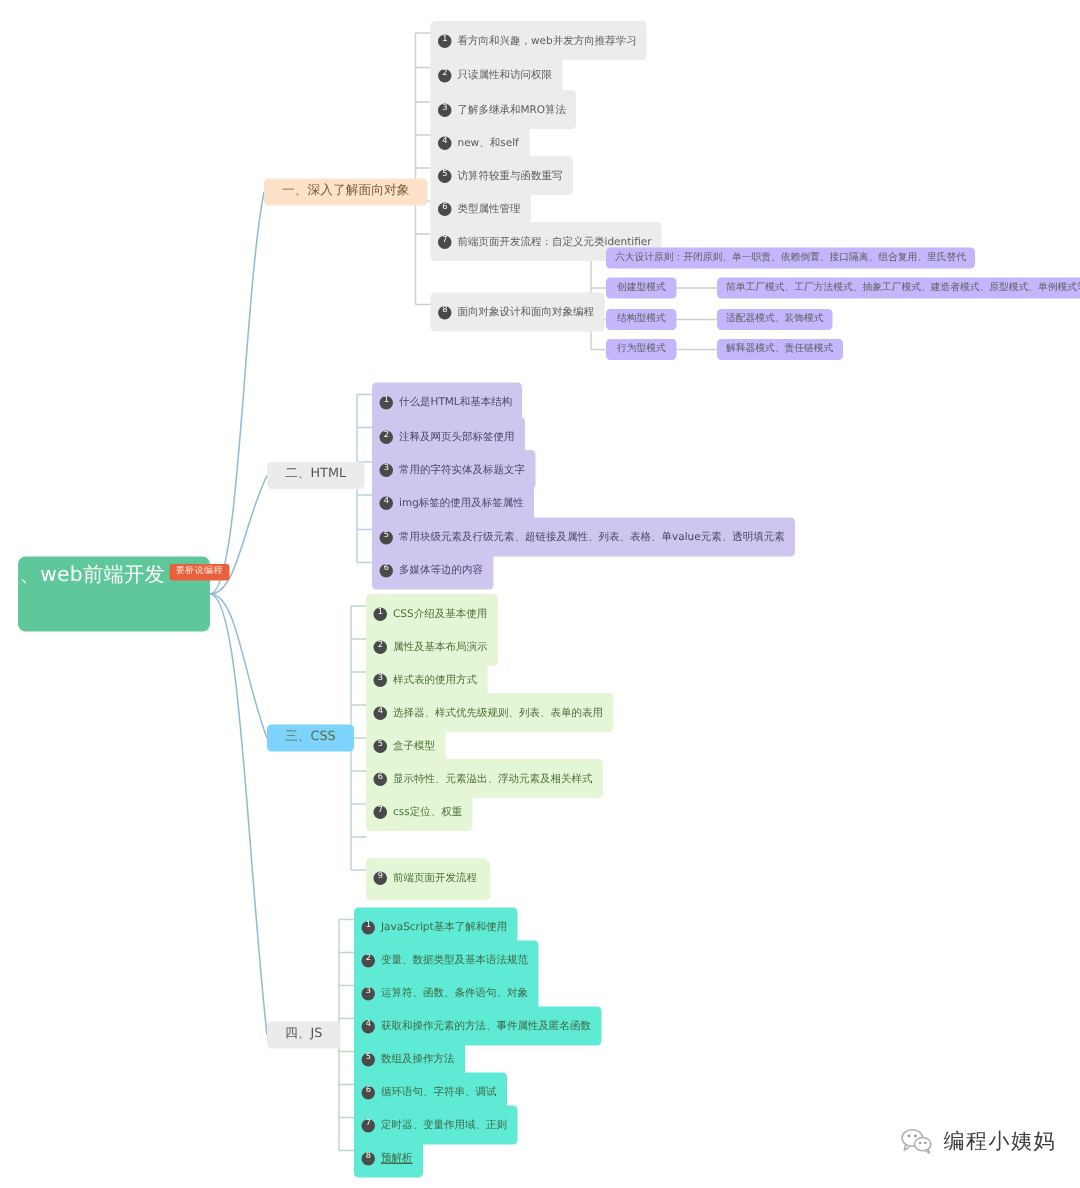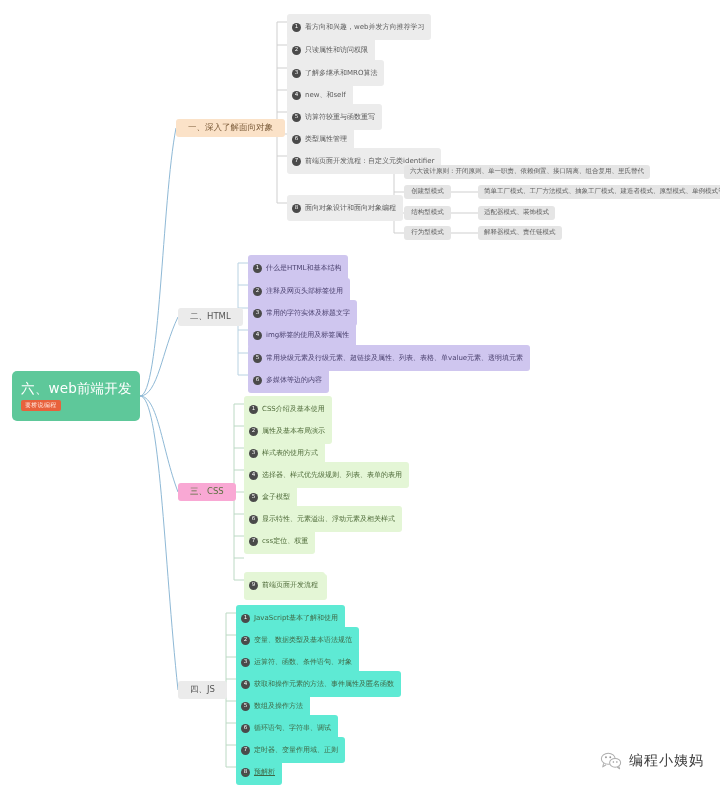--- a/index.html
+++ b/index.html
@@ -42,21 +42,21 @@
   }
 
   
   .root {
     left: 12px;
     top: 371px;
     width: 128px;
     height: 50px;
     background: #5ec89a;
     border-radius: 5px;
-    flex-direction: column;
+    flex-direction: row;
     align-items: flex-start;
     justify-content: center;
     padding: 5px 9px;
     gap: 3px;
   }
   .root-title {
     color: #ffffff;
     font-size: 13.5px;
     letter-spacing: .2px;
     font-weight: 500;
@@ -73,21 +73,21 @@
   
   .branch {
     height: 18px;
     padding: 0 12px;
     font-size: 8.5px;
     color: #5a5a5a;
     justify-content: center;
   }
   .branch.b-oop   { background: #fbe2c8; color: #7a5a38; }
   .branch.b-html  { background: #ebebeb; color: #555; }
-  .branch.b-css   { background: #f9a8d4; color: #5b7040; }
+  .branch.b-css   { background: #7dd3fc; color: #5b7040; }
   .branch.b-js    { background: #ebebeb; color: #555; }
 
   
   .leaf {
     height: 26px;
     padding: 0 7px 0 5px;
     font-size: 7px;
     color: #5b5b5b;
     gap: 4px;
   }
@@ -110,21 +110,21 @@
   .tone-purple { background: #cfc6ef; color: #4c4370; }
   .tone-green  { background: #e4f6d6; color: #4f6b3a; }
   .tone-mint   { background: #5eead4; color: #3f6846; }
 
   
   .plain {
     height: 14px;
     padding: 0 6px;
     font-size: 6.5px;
     color: #606060;
-    background: #e5e5e5;
+    background: #c4b5fd;
     justify-content: center;
     text-align: center;
   }
   .plain.wide { justify-content: flex-start; }
 
   
   .watermark {
     position: absolute;
     right: 16px;
     bottom: 22px;

